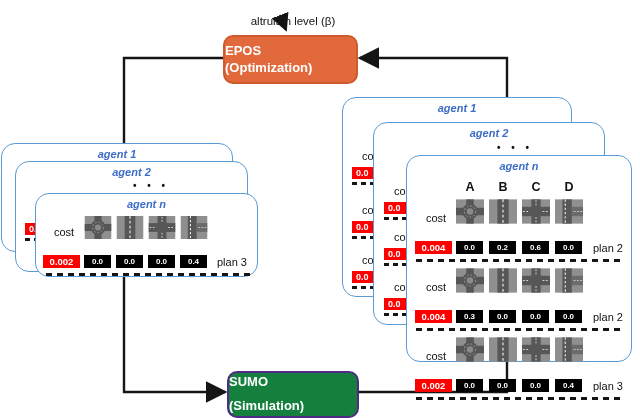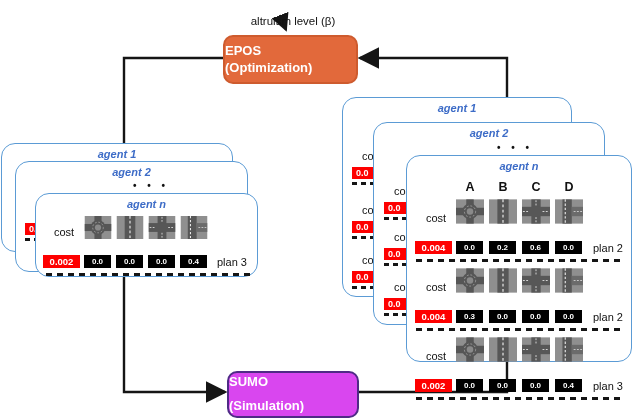--- a/index.html
+++ b/index.html
@@ -12,21 +12,21 @@
   .wire  { fill:none; stroke:#151515; stroke-width:2.4px; }
   .dashwire { fill:none; stroke:#151515; stroke-width:2px; stroke-dasharray:4 3; }
 
   
   .node {
     position:absolute; z-index:6; color:#fff; font-weight:bold; text-align:left;
     display:flex; flex-direction:column; justify-content:center; line-height:1.3;
     border-radius:10px; font-size:13px;
   }
   #epos { left:223px; top:35px;  width:131px; height:45px; background:#E2693B; border:2px solid #CE5B2E; }
-  #sumo { left:227px; top:371px; width:128px; height:43px; background:#d946ef; border:2px solid #4F2B86;gap:7px; }
+  #sumo { left:227px; top:371px; width:128px; height:43px; background:#15803d; border:2px solid #4F2B86;gap:7px; }
   #altruism {
     position:absolute; left:218px; top:15px; width:150px; z-index:6;
     text-align:center; font-size:11.5px; color:#111;
   }
 
   
   .card {
     position:absolute; background:#fff; border:1.8px solid #5B9BD5;
     border-radius:14px; box-sizing:border-box;
   }

